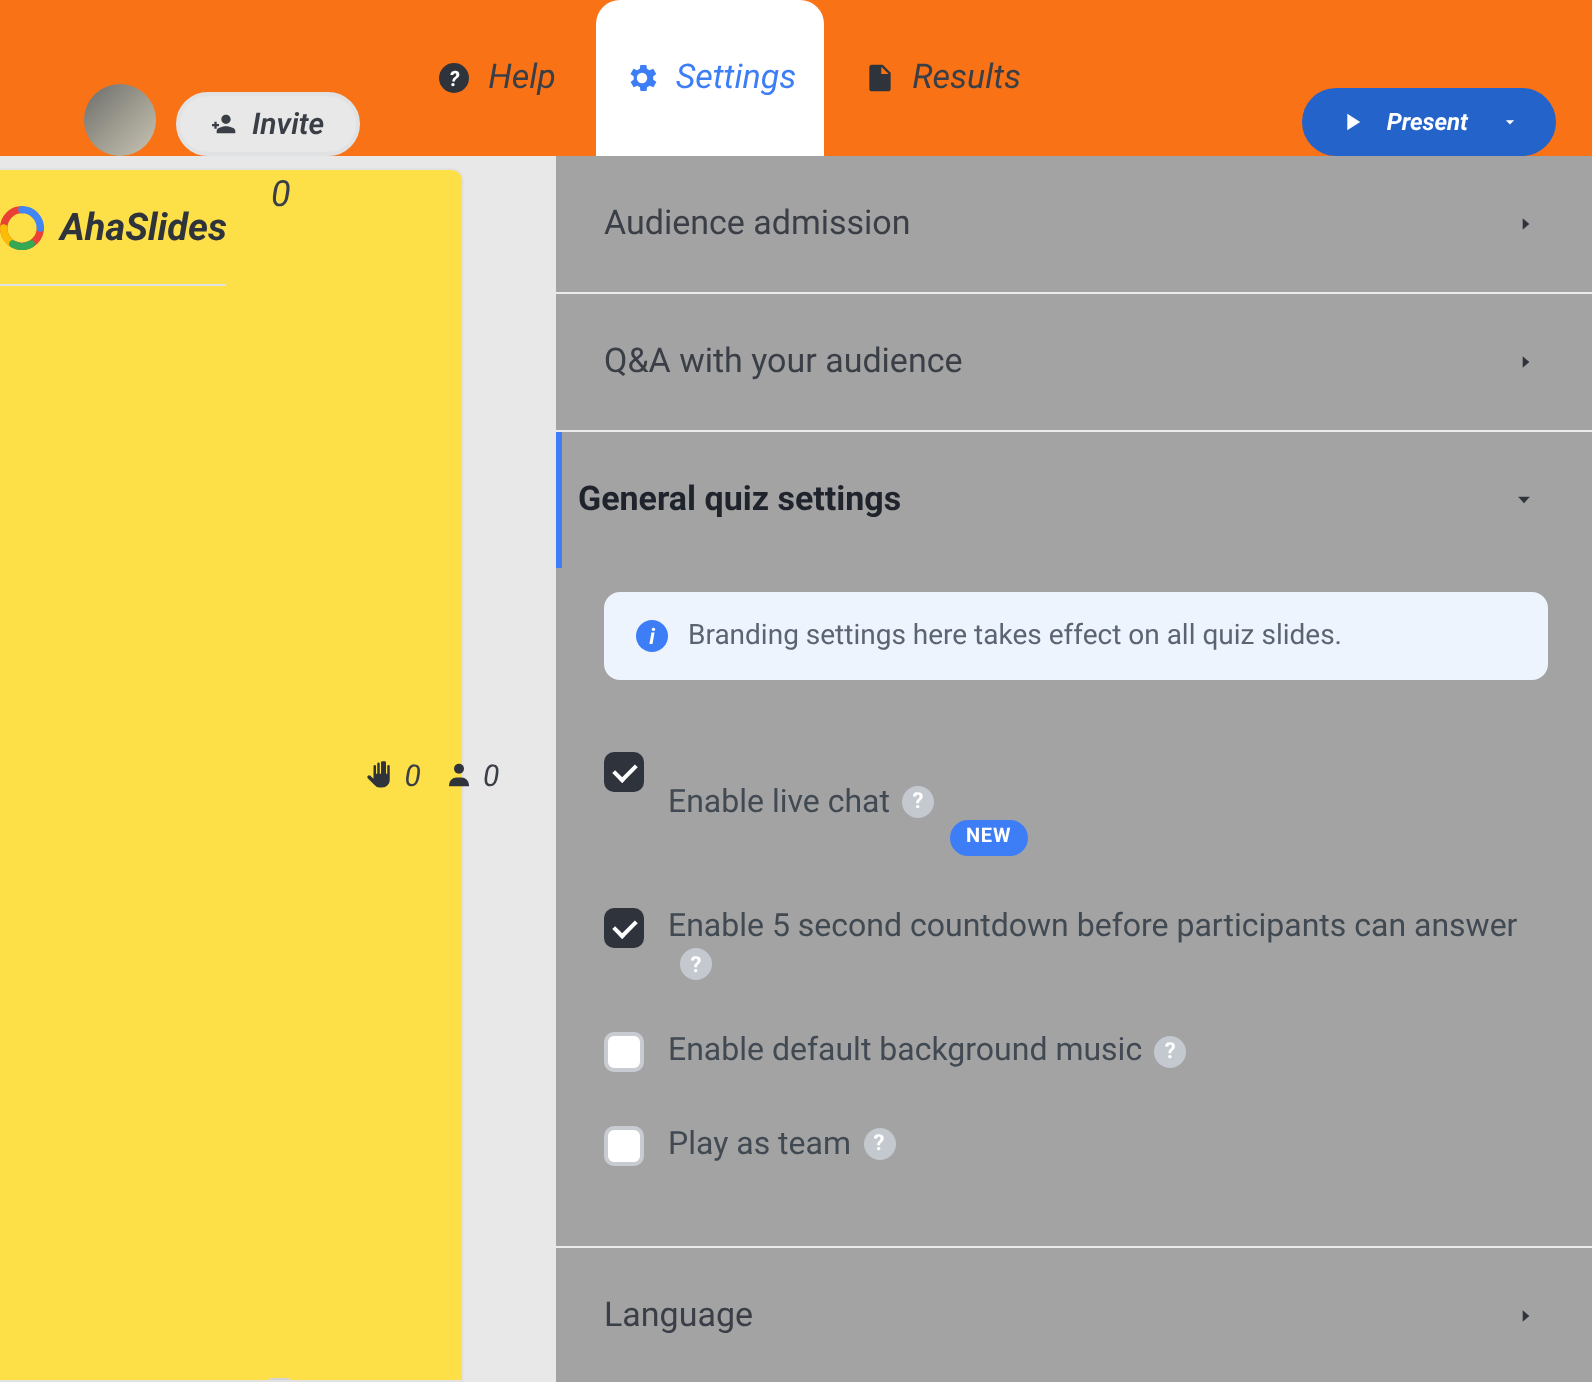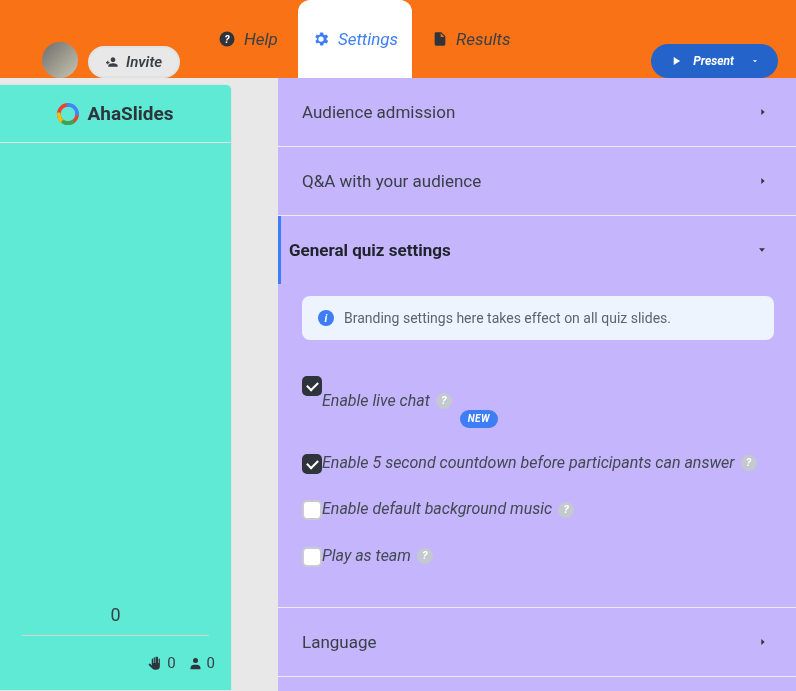--- a/index.html
+++ b/index.html
@@ -71,26 +71,26 @@
       cursor: pointer;
       margin-right: 6px;
     }
     .icon { display: inline-flex; }
     .left-panel {
       position: absolute;
       left: 0;
       top: 84px;
       width: 232px;
       height: 607px;
-      background: #5eead4;
+      background: #fde047;
       border: 1px solid #e2e2e2;
       border-left: none;
       border-radius: 0 6px 0 0;
       display: flex;
-      flex-direction: column;
+      font-style: italic;
     }
     .left-header {
       display: flex;
       align-items: center;
       justify-content: center;
       gap: 8px;
       height: 58px;
       border-bottom: 1px solid #e2e2e2;
       font-weight: 700;
       font-size: 19px;
@@ -120,21 +120,21 @@
       color: #3a3f47;
       font-size: 15px;
     }
     .stat { display: inline-flex; align-items: center; gap: 4px; }
     .settings-panel {
       position: absolute;
       left: 278px;
       top: 78px;
       width: 518px;
       height: 613px;
-      background: #c4b5fd;
+      background: #a3a3a3;
       overflow-y: auto;
     }
     .section-row {
       display: flex;
       justify-content: space-between;
       align-items: center;
       padding: 24px 28px 24px 24px;
       border-bottom: 1px solid #ececec;
       cursor: pointer;
       color: #3a3f47;
@@ -171,25 +171,24 @@
       display: inline-flex;
       align-items: center;
       justify-content: center;
       font-size: 11px;
       font-weight: 700;
       font-style: italic;
     }
     .check-row {
       display: flex;
       align-items: flex-start;
-      gap: 0;
+      gap: 12px;
       padding: 12px 0;
       color: #414952;
       font-size: 16px;
-      font-style: italic;
     }
     .checkbox {
       width: 20px;
       height: 20px;
       border-radius: 5px;
       border: 2px solid #c8ccd2;
       background: #fff;
       flex-shrink: 0;
       display: inline-flex;
       align-items: center;

